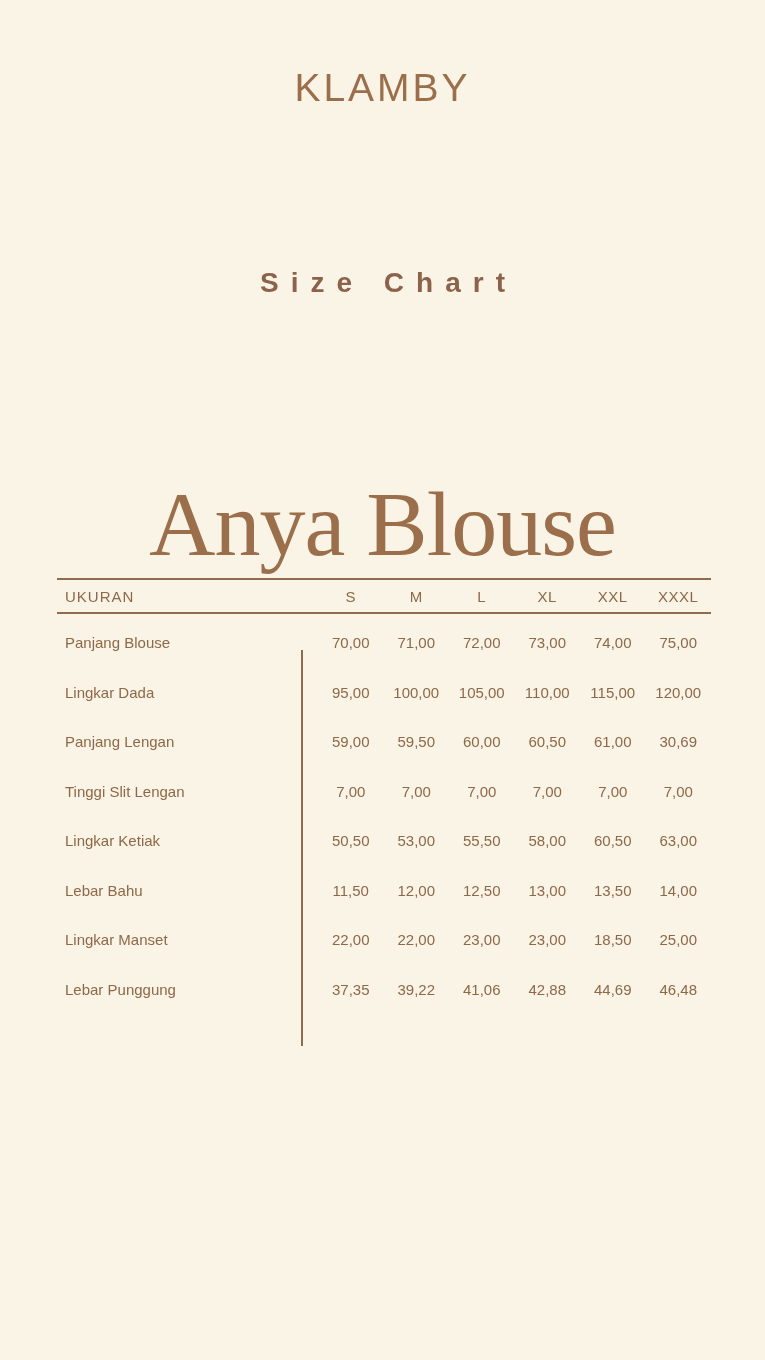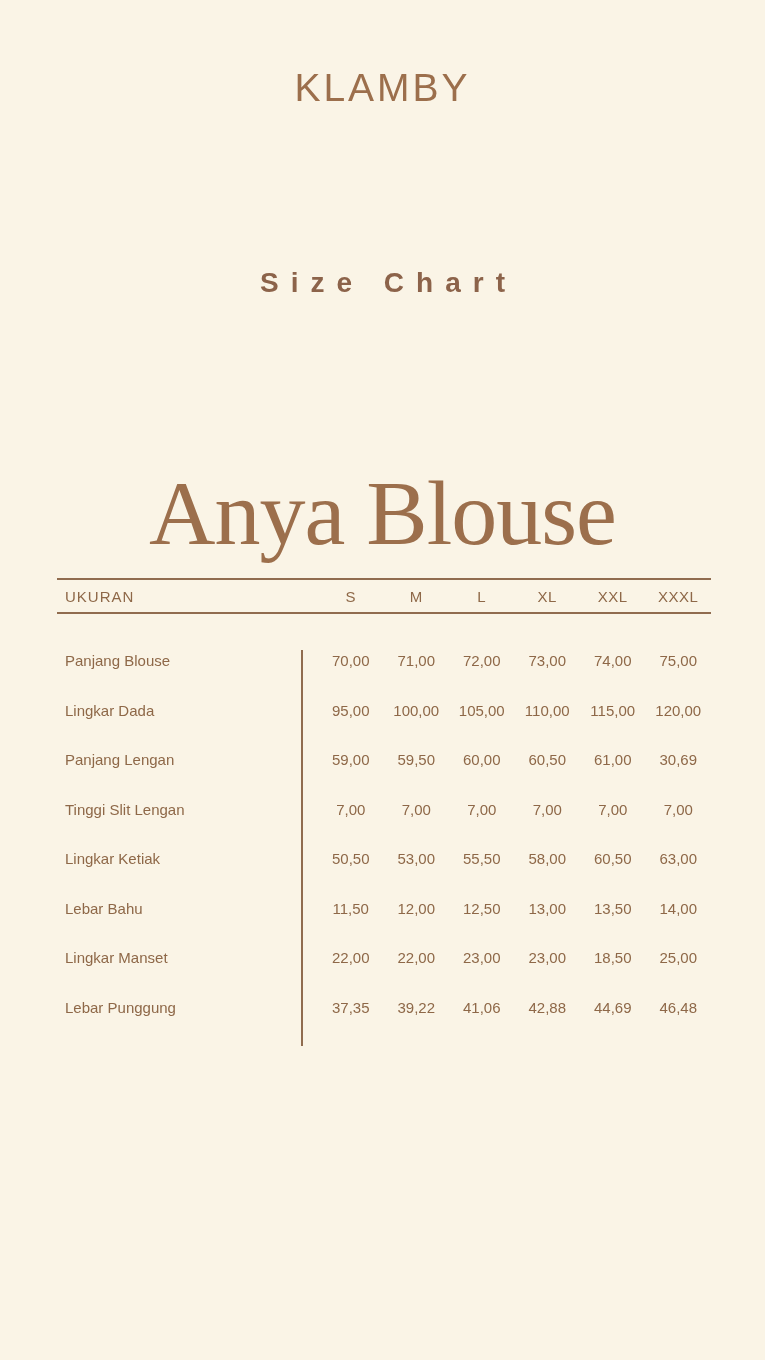--- a/index.html
+++ b/index.html
@@ -33,21 +33,21 @@
     font-size: 28px;
     line-height: 40px;
     letter-spacing: 12px;
     text-indent: 12px;
     color: #8C634A;
     font-weight: 700;
   }
 
   .product-title {
     position: absolute;
-    top: 463px; left: 0; right: 0;
+    top: 474px; left: 0; right: 0;
     text-align: center;
     font-family: "Liberation Serif", serif;
     font-weight: 400;
     font-size: 92px;
     line-height: 100px;
     letter-spacing: -1px;
     color: #9C6F4C;
   }
 
   .size-table {
@@ -65,21 +65,21 @@
     height: 36px;
     border-top: 2px solid #906C4F;
     border-bottom: 2px solid #906C4F;
   }
   .th { text-align: center; letter-spacing: 0.5px; }
   .th.label-col {
     text-align: left;
     padding-left: 8px;
     letter-spacing: 1px;
   }
-  .tbody { padding-top: 22px; position: relative; }
+  .tbody { padding-top: 4px; position: relative; }
   .tr {
     display: grid;
     grid-template-columns: 261px repeat(6, 65.5px);
     align-items: center;
     height: 49.5px;
   }
   .td { text-align: center; white-space: nowrap; }
   .td.label-col { text-align: left; padding-left: 8px; }
   .vline {
     position: absolute;

